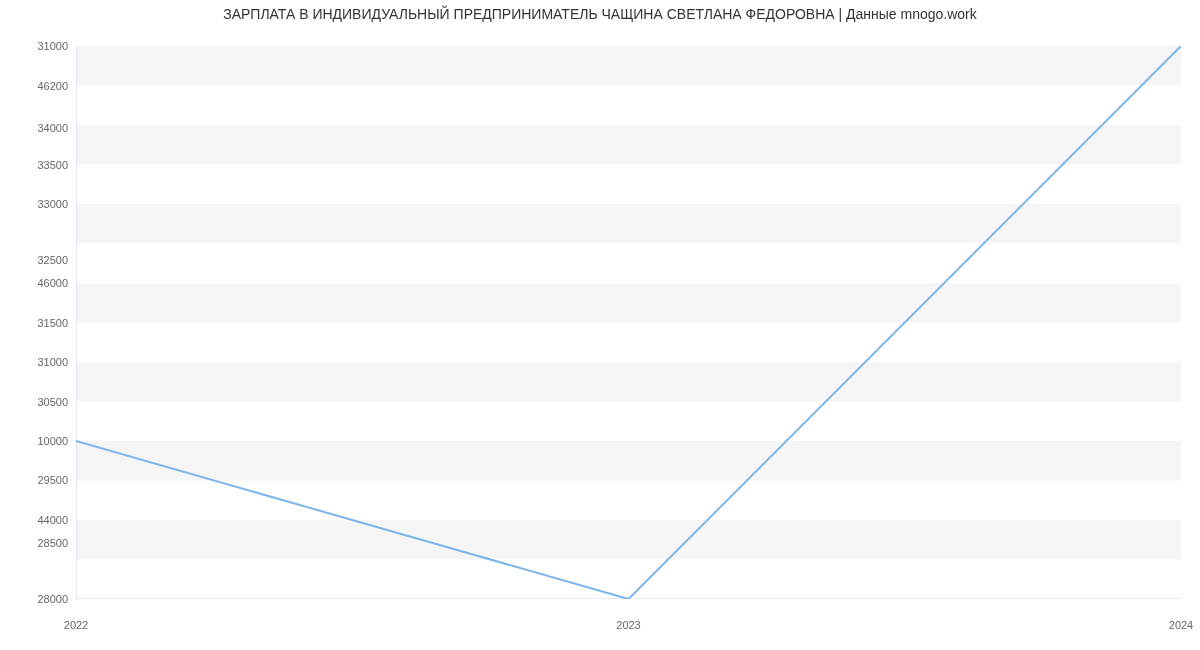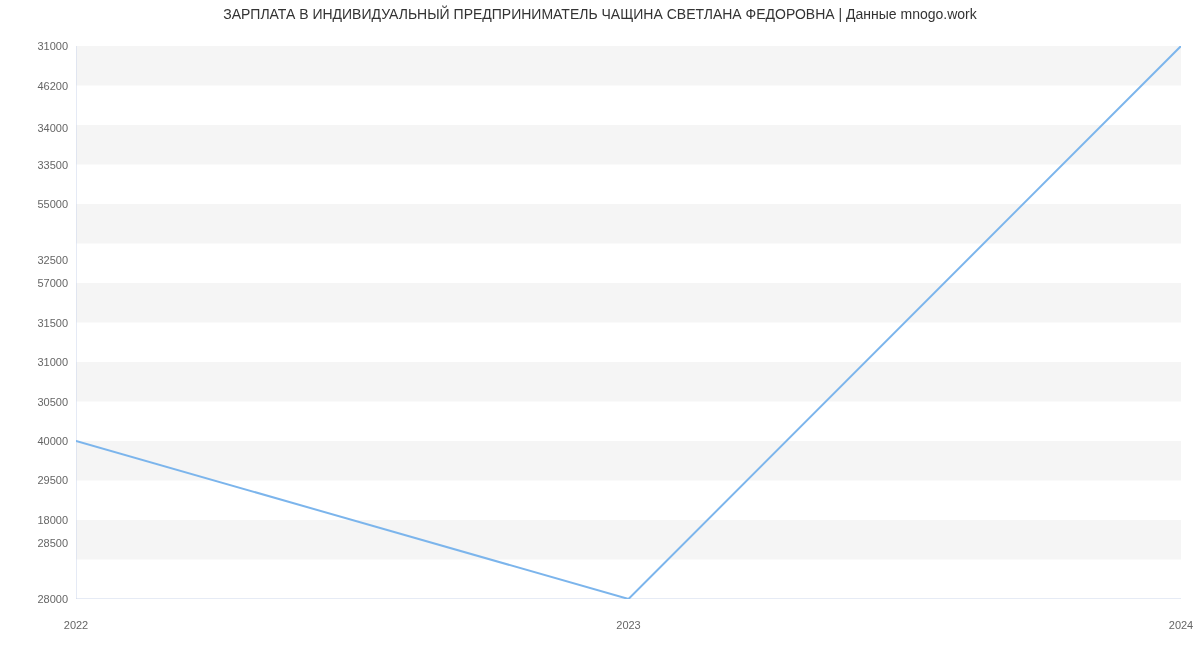--- a/index.html
+++ b/index.html
@@ -88,29 +88,29 @@
         <line x1="0" y1="79" x2="0" y2="79" stroke="#ccd6eb"></line>
         <line x1="0" y1="39.5" x2="0" y2="39.5" stroke="#ccd6eb"></line>
         <line x1="0" y1="0" x2="0" y2="0" stroke="#ccd6eb"></line>
         <line x1="0" y1="553" x2="0" y2="559" stroke="#ccd6eb"></line>
         <line x1="552.5" y1="553" x2="552.5" y2="559" stroke="#ccd6eb"></line>
         <line x1="1105" y1="553" x2="1105" y2="559" stroke="#ccd6eb"></line>
         <path d="M0 395 L552.5 553 L1105 0" fill="none" stroke="#7cb5ec" stroke-width="2" stroke-linejoin="round" stroke-linecap="round"></path>
       </svg>
   <div class="y-tick" style="top: 553px;">28000</div>
       <div class="y-tick" style="top: 497px;">28500</div>
-      <div class="y-tick" style="top: 474px;">18000</div>
+      <div class="y-tick" style="top: 474px;">44000</div>
       <div class="y-tick" style="top: 434px;">29500</div>
-      <div class="y-tick" style="top: 395px;">40000</div>
+      <div class="y-tick" style="top: 395px;">10000</div>
       <div class="y-tick" style="top: 355.5px;">30500</div>
       <div class="y-tick" style="top: 316px;">31000</div>
       <div class="y-tick" style="top: 276.5px;">31500</div>
-      <div class="y-tick" style="top: 237px;">57000</div>
+      <div class="y-tick" style="top: 237px;">46000</div>
       <div class="y-tick" style="top: 214px;">32500</div>
-      <div class="y-tick" style="top: 158px;">55000</div>
+      <div class="y-tick" style="top: 158px;">33000</div>
       <div class="y-tick" style="top: 118.5px;">33500</div>
       <div class="y-tick" style="top: 82px;">34000</div>
       <div class="y-tick" style="top: 39.5px;">46200</div>
       <div class="y-tick" style="top: 0px;">31000</div>
       <div class="x-tick" style="left: 0px;">2022</div>
       <div class="x-tick" style="left: 552.5px; text-align: right;">2023</div>
       <div class="x-tick" style="left: 1105px;">2024</div>
     </div>
 </div>
 

